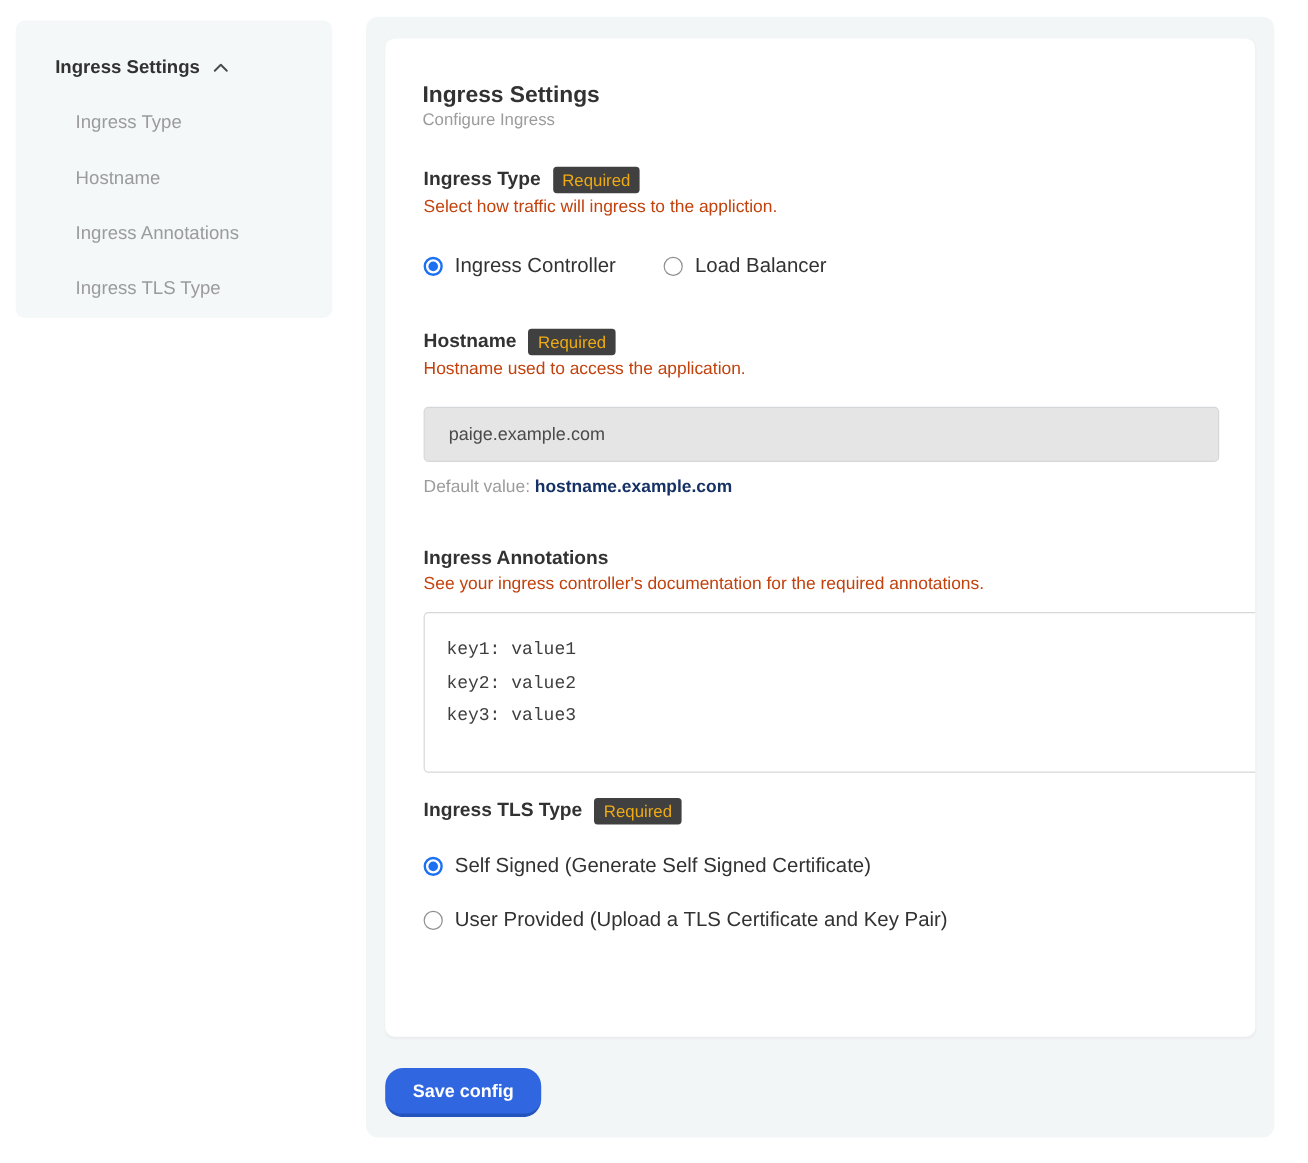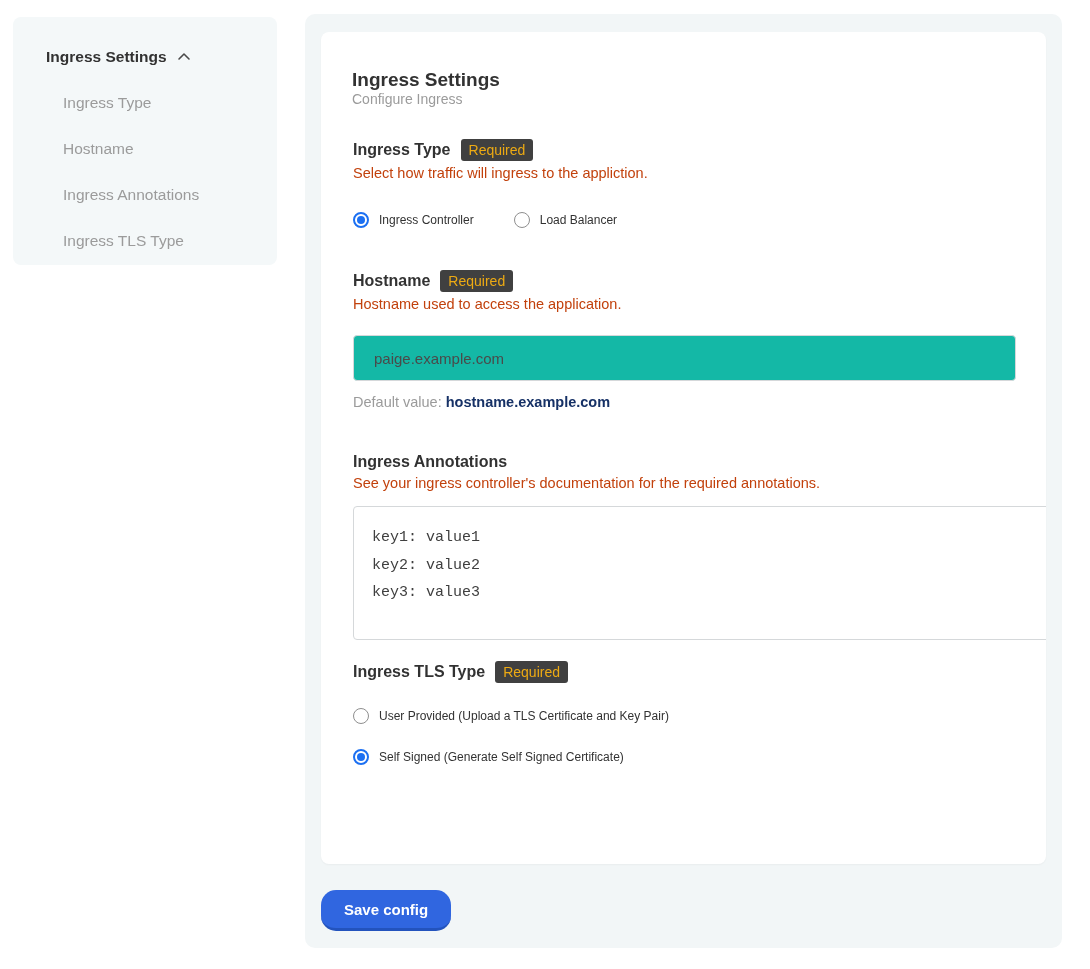--- a/index.html
+++ b/index.html
@@ -91,34 +91,34 @@
   }
   .radio-circle.checked::after {
     content: "";
     position: absolute;
     left: 50%; top: 50%;
     width: 8px; height: 8px;
     margin: -4px 0 0 -4px;
     border-radius: 50%;
     background: #1c70f2;
   }
-  .radio-label { font-size: 12px; color: #323232; margin-left: 10px; }
+  .radio-label { font-size: 17px; color: #323232; margin-left: 10px; }
 
   
   .text-input {
     display: block;
     width: 663px; height: 46px;
     margin-top: 23px;
     border: 1px solid #d5d8da;
     border-radius: 4px;
     padding: 0 20px;
     font-size: 15px;
     color: #4a4a4a;
     font-family: "Liberation Sans", sans-serif;
-    background: #14b8a6;
+    background: #e5e5e5;
     outline: none;
   }
   .default-line { margin-top: 13px; font-size: 14.5px; color: #9b9b9b; }
   .default-value { font-weight: bold; color: #163166; }
 
   .annotations-textarea {
     display: block;
     width: 791px; height: 134px;
     margin-top: 15px;
     border: 1px solid #d5d8da;
@@ -213,26 +213,26 @@
 key3: value3</textarea>
     </div>
 
     <div class="section sec-tls">
       <div class="section-header">
         <span class="section-label">Ingress TLS Type</span>
         <span class="required-badge">Required</span>
       </div>
       <div class="radio-stack">
         <label class="radio-option">
+          <span class="radio-circle checked"></span>
+          <span class="radio-label">Self Signed (Generate Self Signed Certificate)</span>
+        </label>
+        <label class="radio-option">
           <span class="radio-circle"></span>
           <span class="radio-label">User Provided (Upload a TLS Certificate and Key Pair)</span>
         </label>
-        <label class="radio-option">
-          <span class="radio-circle checked"></span>
-          <span class="radio-label">Self Signed (Generate Self Signed Certificate)</span>
-        </label>
       </div>
     </div>
 
   </section>
 
   <button class="save-button">Save config</button>
 </main>
 
 </body></html>

